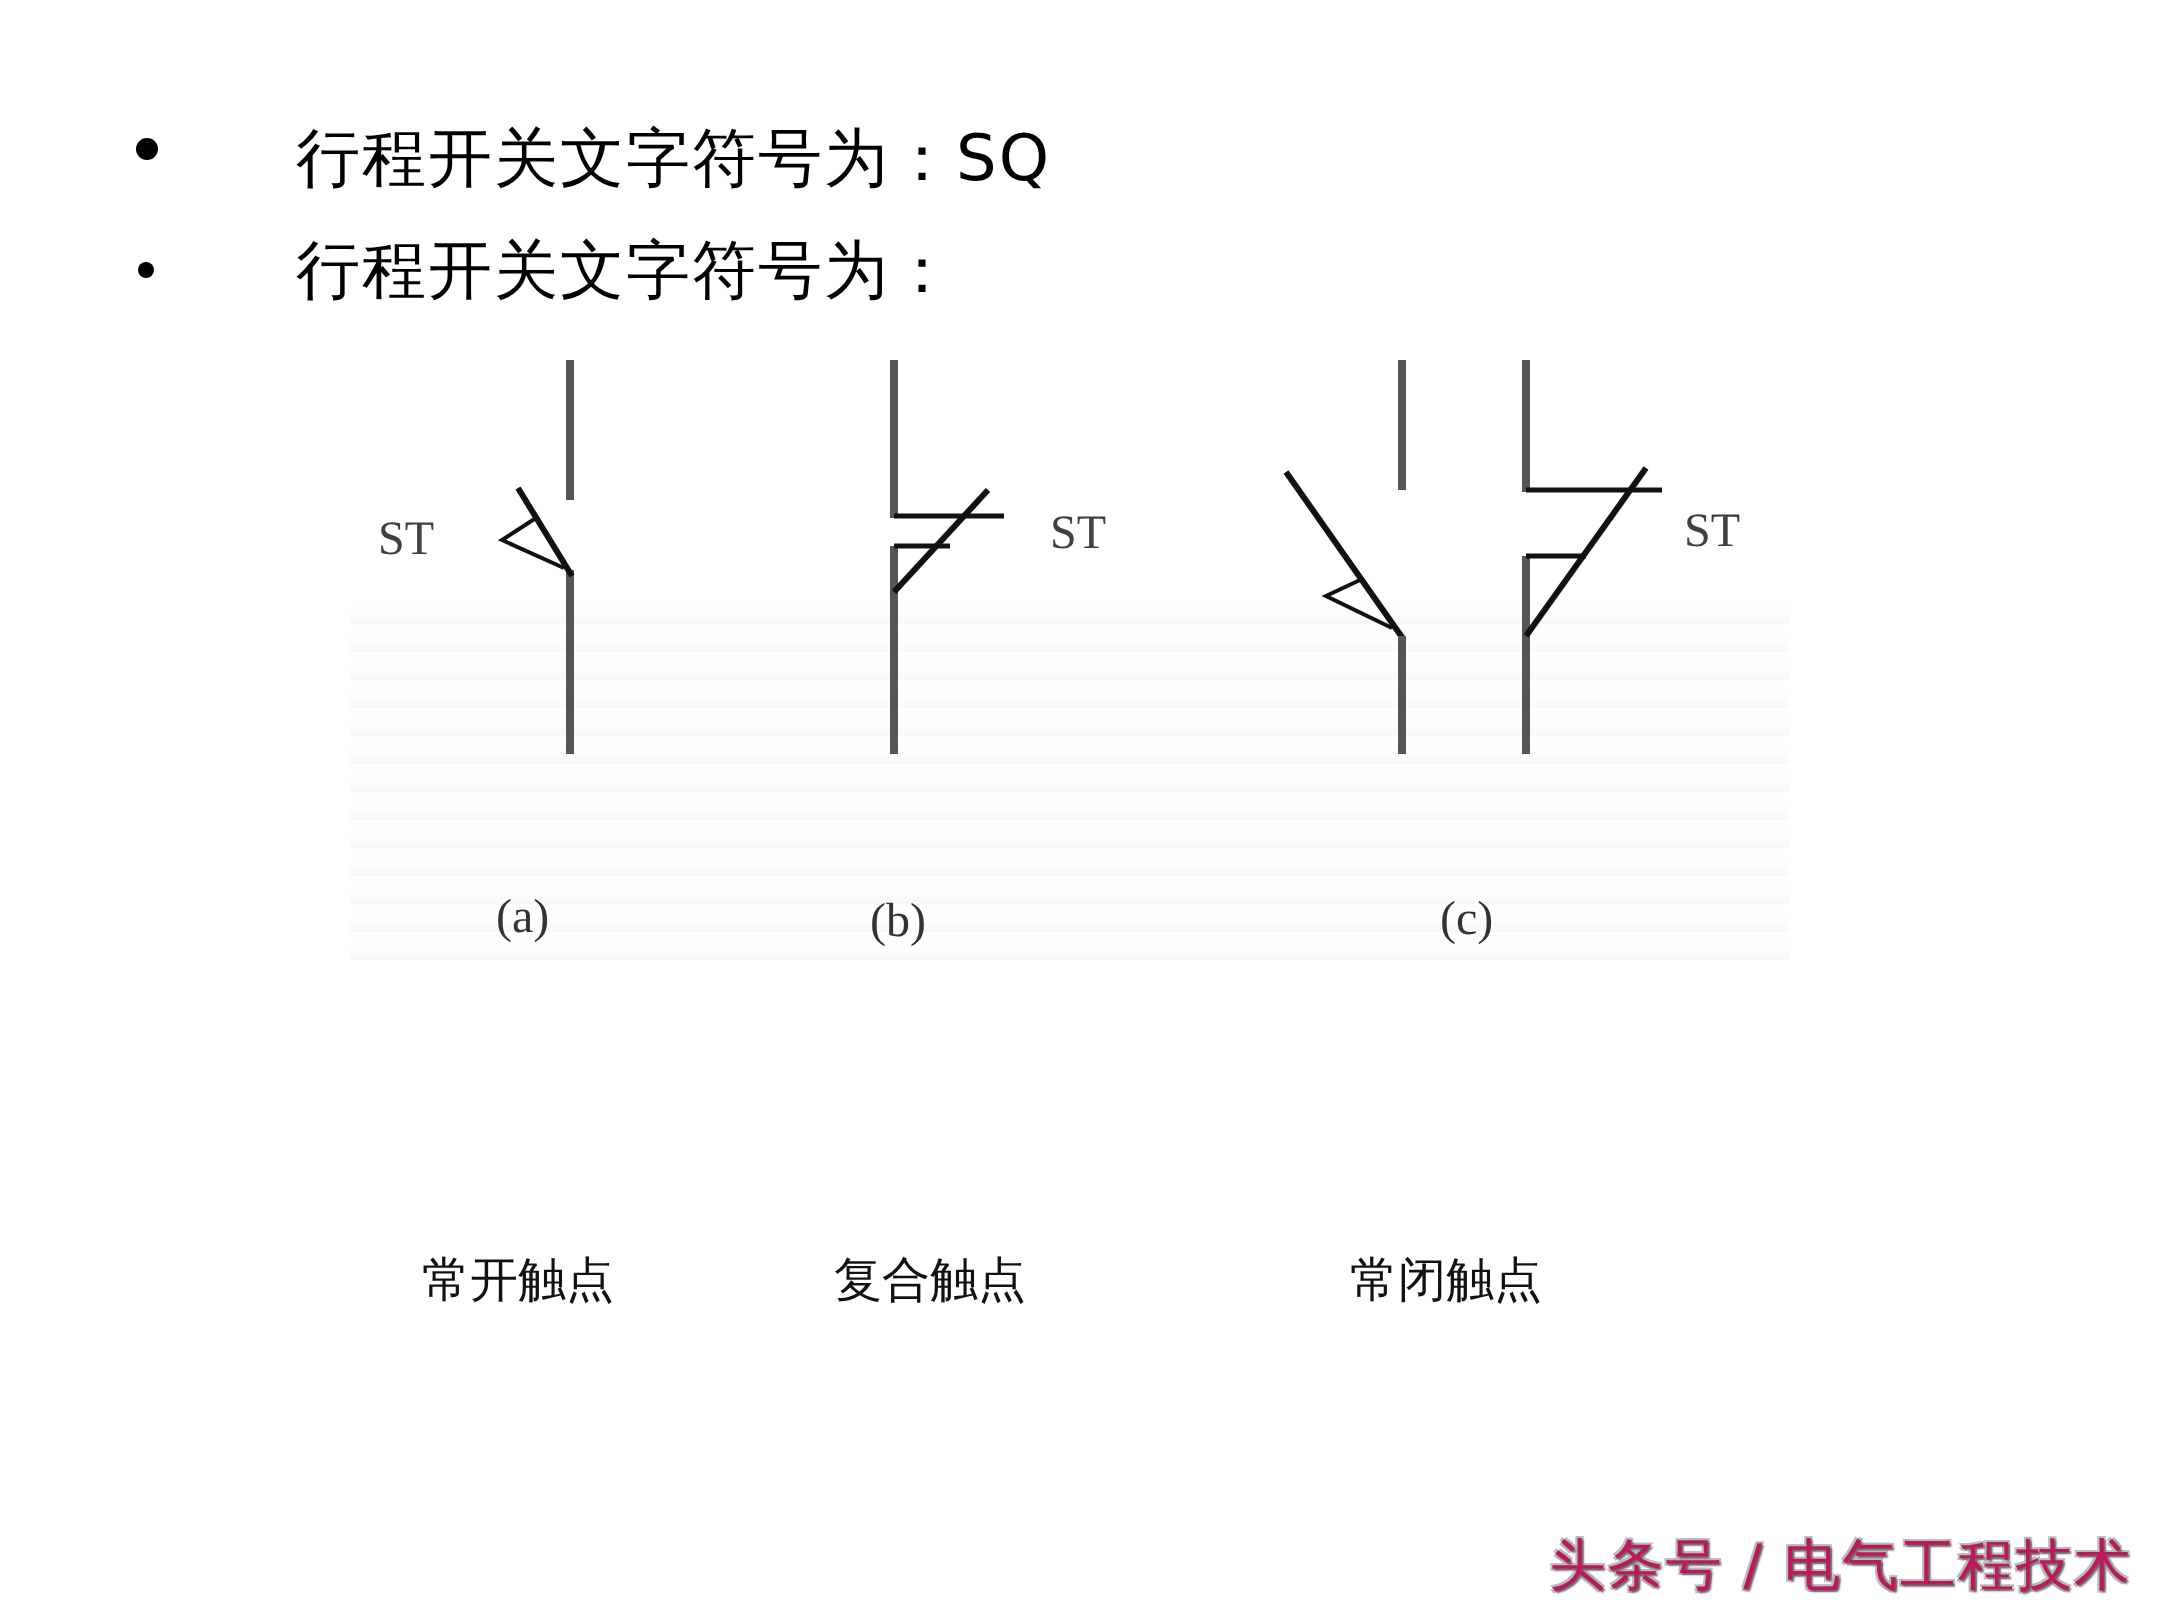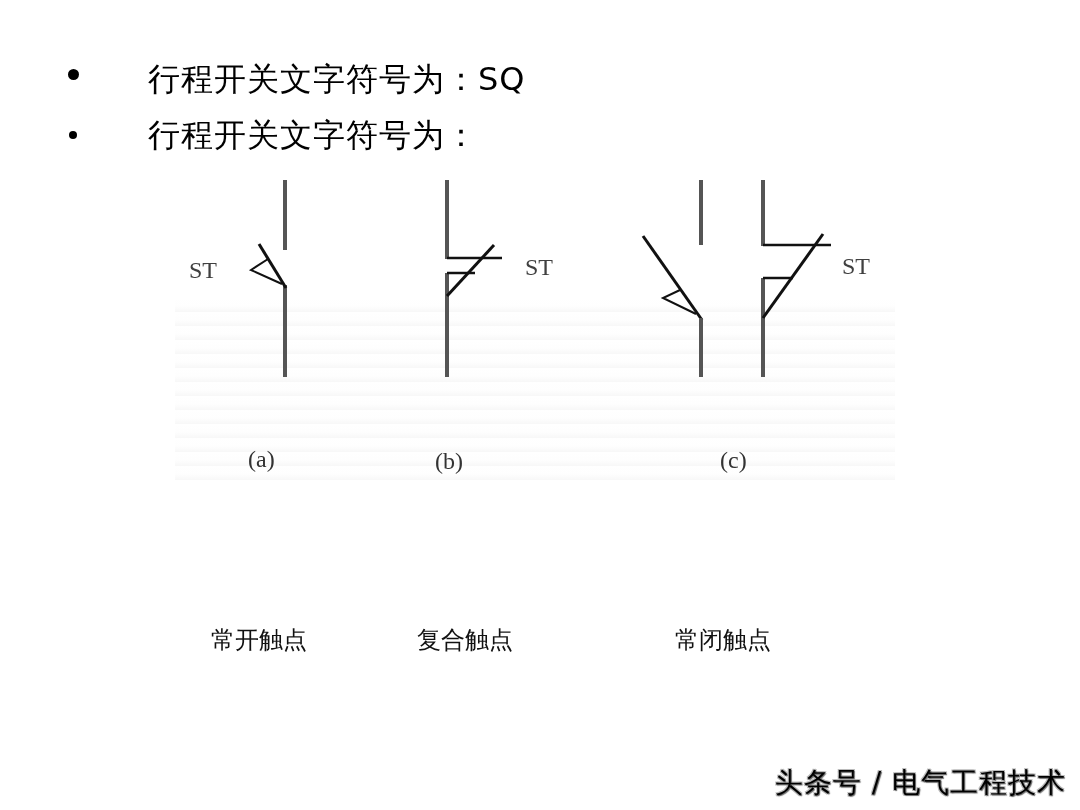--- a/index.html
+++ b/index.html
@@ -14,21 +14,21 @@
     .st-label, .fig-label {
       position: absolute; font-family: "Liberation Serif", "DejaVu Serif", serif; color: #404040; white-space: nowrap;
     }
     .st-label { font-size: 24px; }
     .fig-label { font-size: 24px; color: #333; }
     .caption {
       position: absolute; top: 624px; font-size: 24px; font-family: Liberation Serif, serif;
       white-space: nowrap; color: #111;
     }
     .watermark {
-      position: absolute; right: 14px; bottom: 8px; font-size: 28px; color: #000000;
+      position: absolute; right: 14px; bottom: 8px; font-size: 28px; color: #be185d;
       text-shadow: 1px 1px 1px #666, -1px -1px 0 #bbb, 1px -1px 0 #bbb, -1px 1px 0 #bbb;
       font-family: "DejaVu Sans", sans-serif; letter-spacing: 1px; white-space: nowrap;
     }
     .noise {
       position: absolute; left: 175px; top: 300px; width: 720px; height: 180px;
       background: repeating-linear-gradient(0deg, rgba(240,240,240,0.5) 0px, rgba(250,250,250,0.2) 6px, rgba(255,255,255,0) 14px);
       pointer-events: none;
     }
   </style>
 </head>

